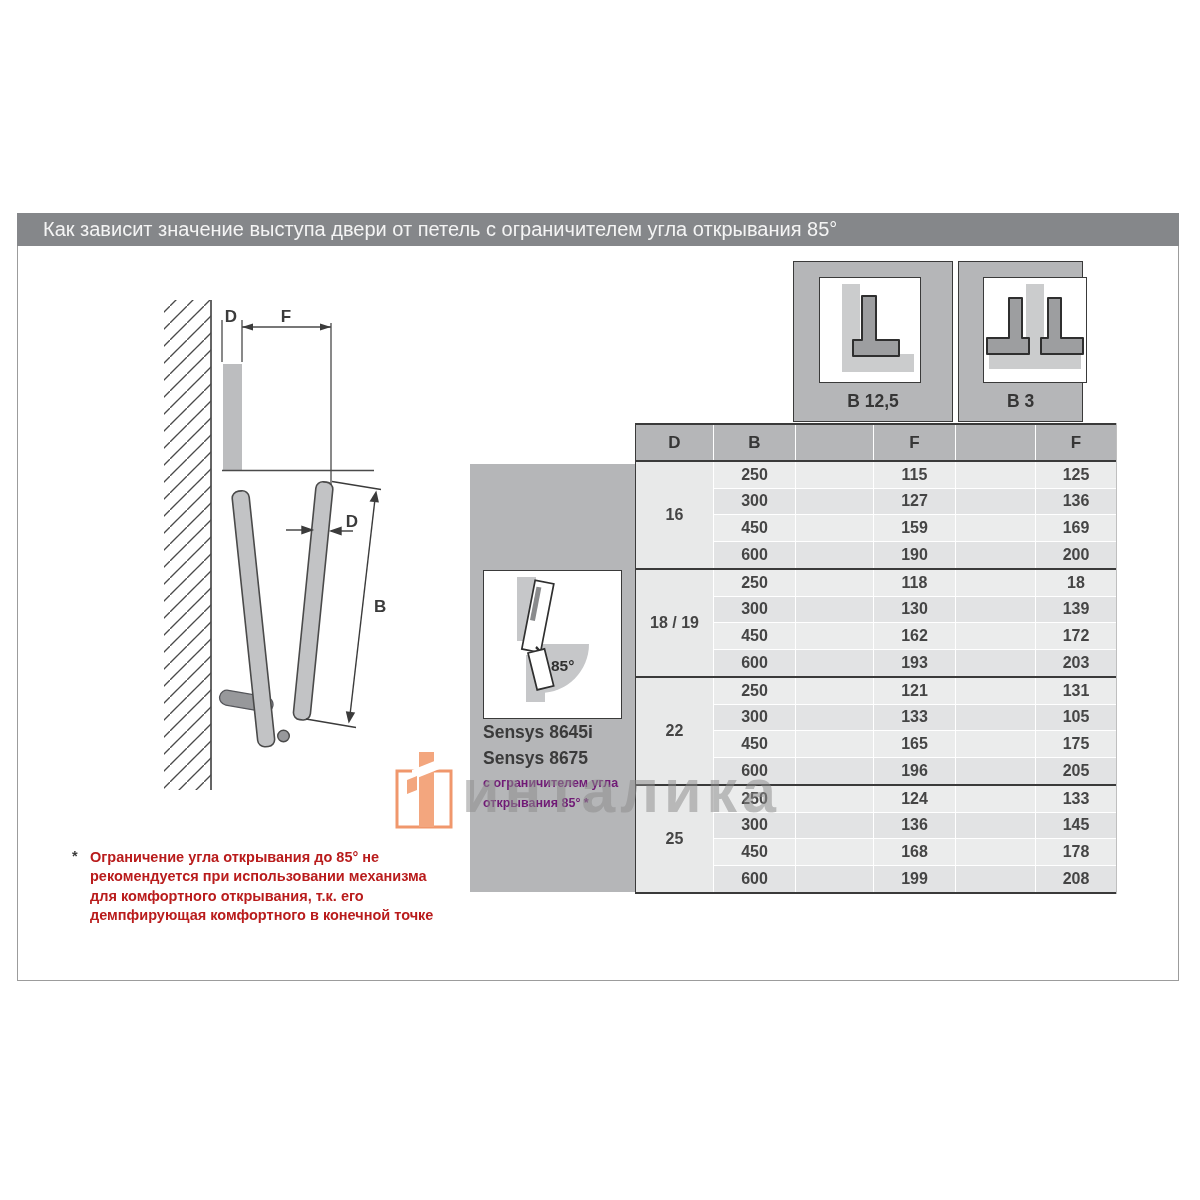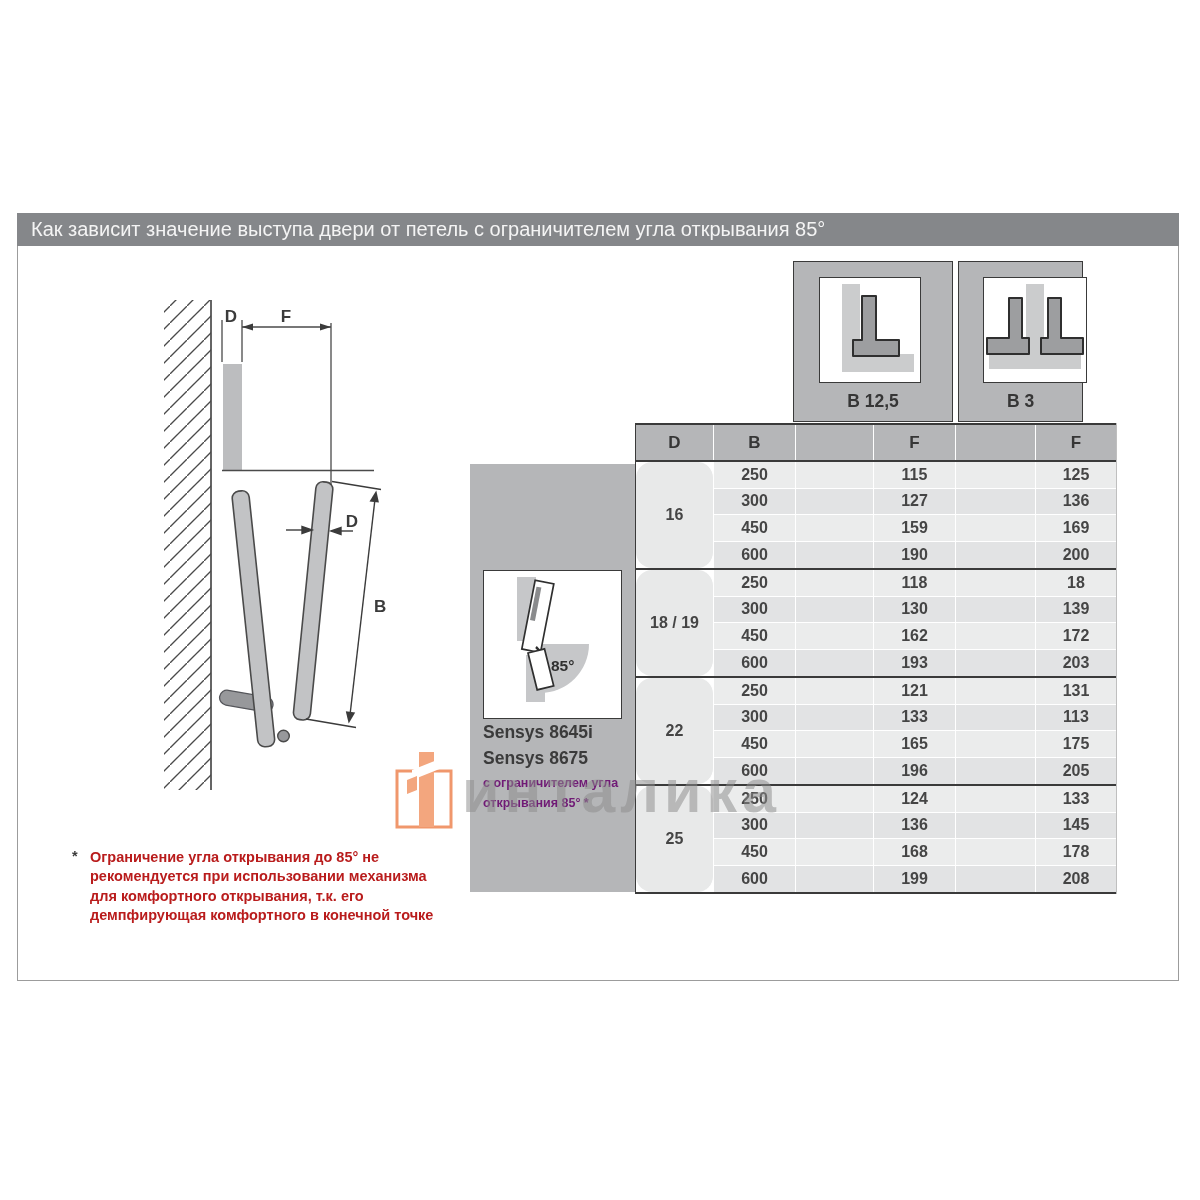--- a/index.html
+++ b/index.html
@@ -5,21 +5,21 @@
   html,body{margin:0;padding:0;}
   body{width:1200px;height:1200px;background:#fff;position:relative;overflow:hidden;
        font-family:"Liberation Sans",sans-serif;}
   .abs{position:absolute;}
 
   
   .panel{left:17px;top:213px;width:1162px;height:768px;background:#fff;
          border:1px solid #9c9c9c;box-sizing:border-box;}
   .titlebar{left:17px;top:213px;width:1162px;height:33px;background:#85878a;
             color:#f4f4f4;font-size:20px;font-weight:400;line-height:33px;
-            padding-left:14px;box-sizing:border-box;white-space:nowrap;}
+            padding-left:26px;box-sizing:border-box;white-space:nowrap;}
 
   
   .imgbox{top:261px;height:161px;background:#b5b6b8;border:1.5px solid #3a3a3a;
           box-sizing:border-box;}
   .imgbox .inner{position:absolute;background:#fff;border:1.5px solid #3a3a3a;
                  box-sizing:border-box;}
   .imgbox .lbl{position:absolute;left:0;right:0;bottom:2px;height:36px;line-height:36px;
                text-align:center;font-size:17.5px;font-weight:bold;color:#363636;}
 
   
@@ -33,21 +33,21 @@
          border-right:1px solid #fff;box-sizing:border-box;}
   .hcell.lc{border-right:none;}
   .tg{display:grid;grid-template-columns:78px 82px 78px 82px 80px 80px;
       grid-auto-rows:26.5px;border-bottom:2px solid #3a3a3a;}
   .tc{box-sizing:border-box;border-right:1px solid #fff;border-bottom:1px solid #fff;
       display:flex;align-items:center;justify-content:center;
       font-size:16px;font-weight:600;color:#454545;background:#ebecec;}
   .tc.alt{background:#e2e3e4;}
   .tc.lc{border-right:none;}
   .tc.lr{border-bottom:none;}
-  .dc{grid-column:1;grid-row:1/5;background:#e8e9e9;border-bottom:none;border-radius:16px;}
+  .dc{grid-column:1;grid-row:1/5;background:#e8e9e9;border-bottom:none;}
 
   
   .infopanel{left:470px;top:464px;width:165px;height:428px;background:#b5b6b8;}
   .hingebox{position:absolute;left:13px;top:106px;width:139px;height:149px;
             background:#fff;border:1.5px solid #3a3a3a;box-sizing:border-box;}
   .s-big{position:absolute;left:13px;font-size:17.5px;font-weight:bold;color:#3b3b3b;white-space:nowrap;}
   .s-small{position:absolute;left:13px;font-size:12.5px;font-weight:bold;color:#701a75;white-space:nowrap;}
 
   
   .footnote{left:72px;top:848px;width:380px;padding-left:18px;box-sizing:border-box;}
@@ -209,21 +209,21 @@
     <div class="tc dc">22</div>
     <div class="tc">250</div>
     <div class="tc"></div>
     <div class="tc">121</div>
     <div class="tc"></div>
     <div class="tc lc">131</div>
     <div class="tc alt">300</div>
     <div class="tc alt"></div>
     <div class="tc alt">133</div>
     <div class="tc alt"></div>
-    <div class="tc alt lc">113</div>
+    <div class="tc alt lc">105</div>
     <div class="tc">450</div>
     <div class="tc"></div>
     <div class="tc">165</div>
     <div class="tc"></div>
     <div class="tc lc">175</div>
     <div class="tc alt lr">600</div>
     <div class="tc alt lr"></div>
     <div class="tc alt lr">196</div>
     <div class="tc alt lr"></div>
     <div class="tc alt lc lr">205</div>

